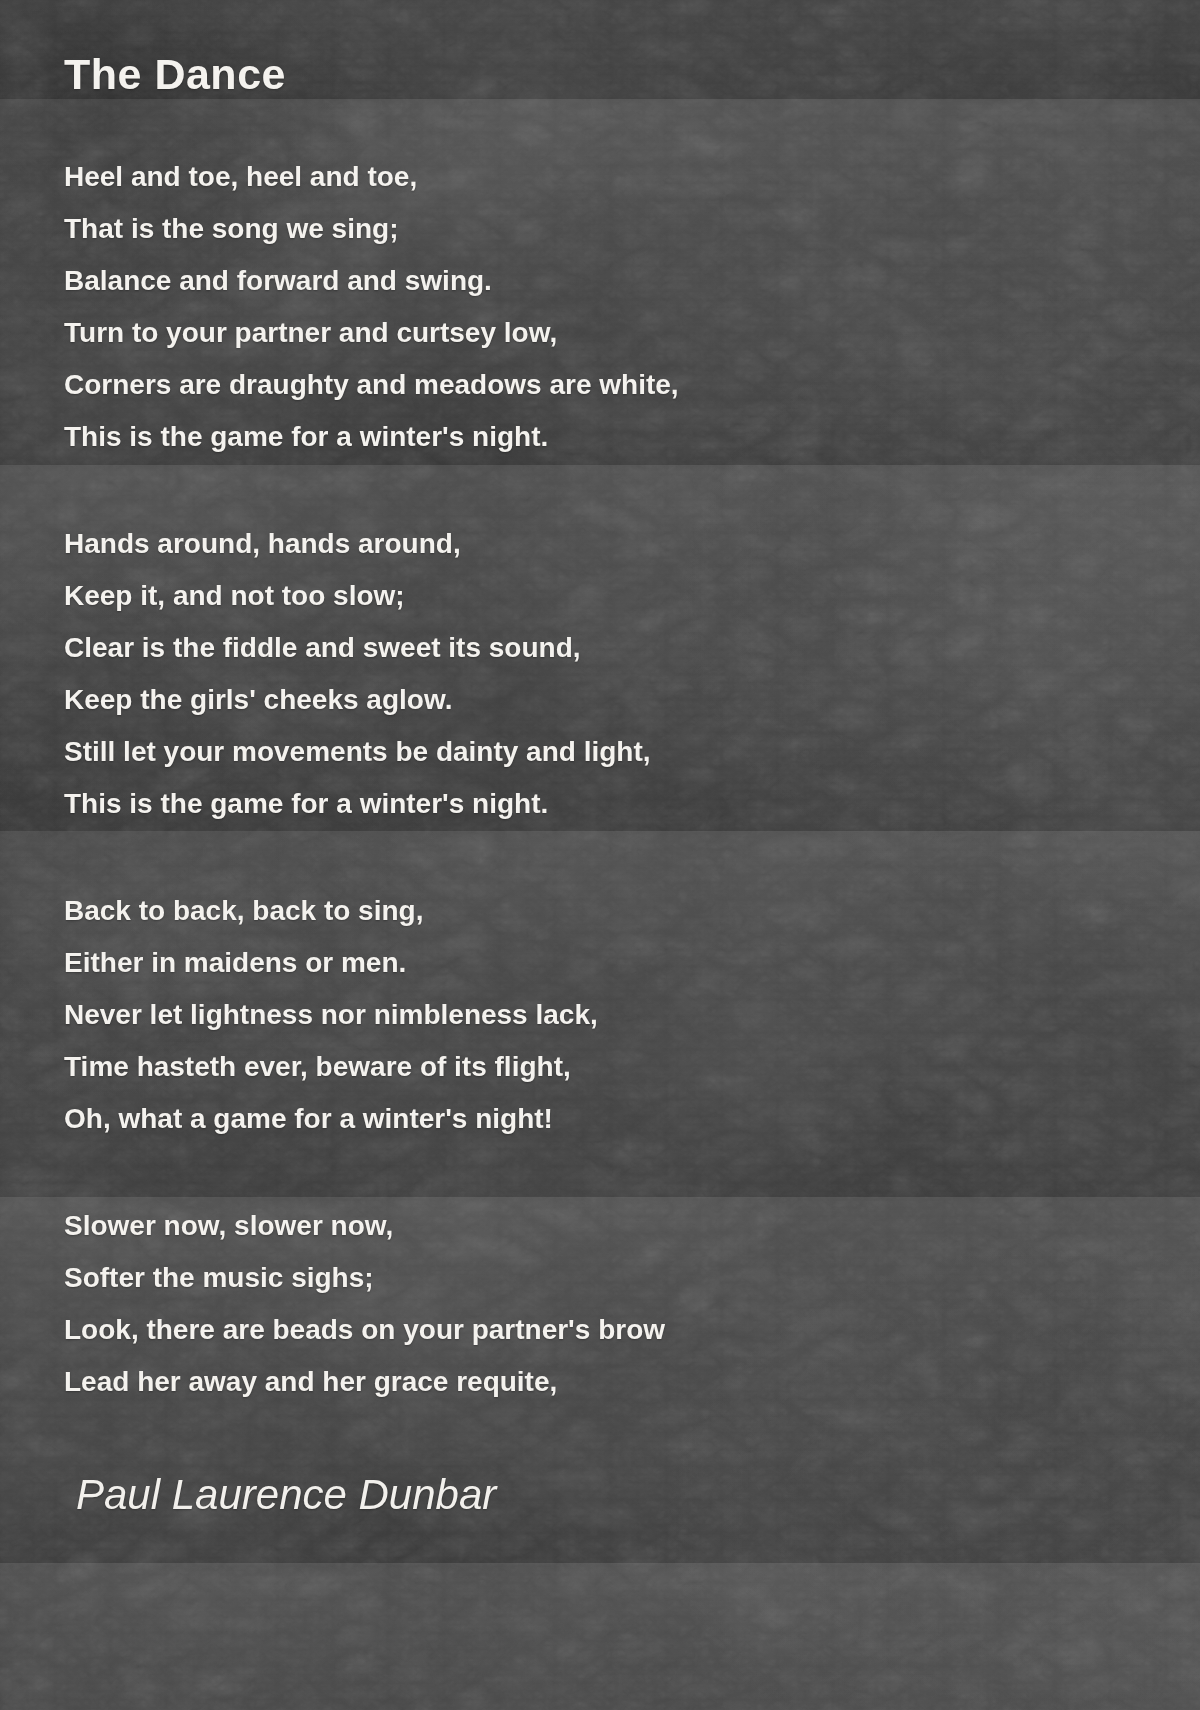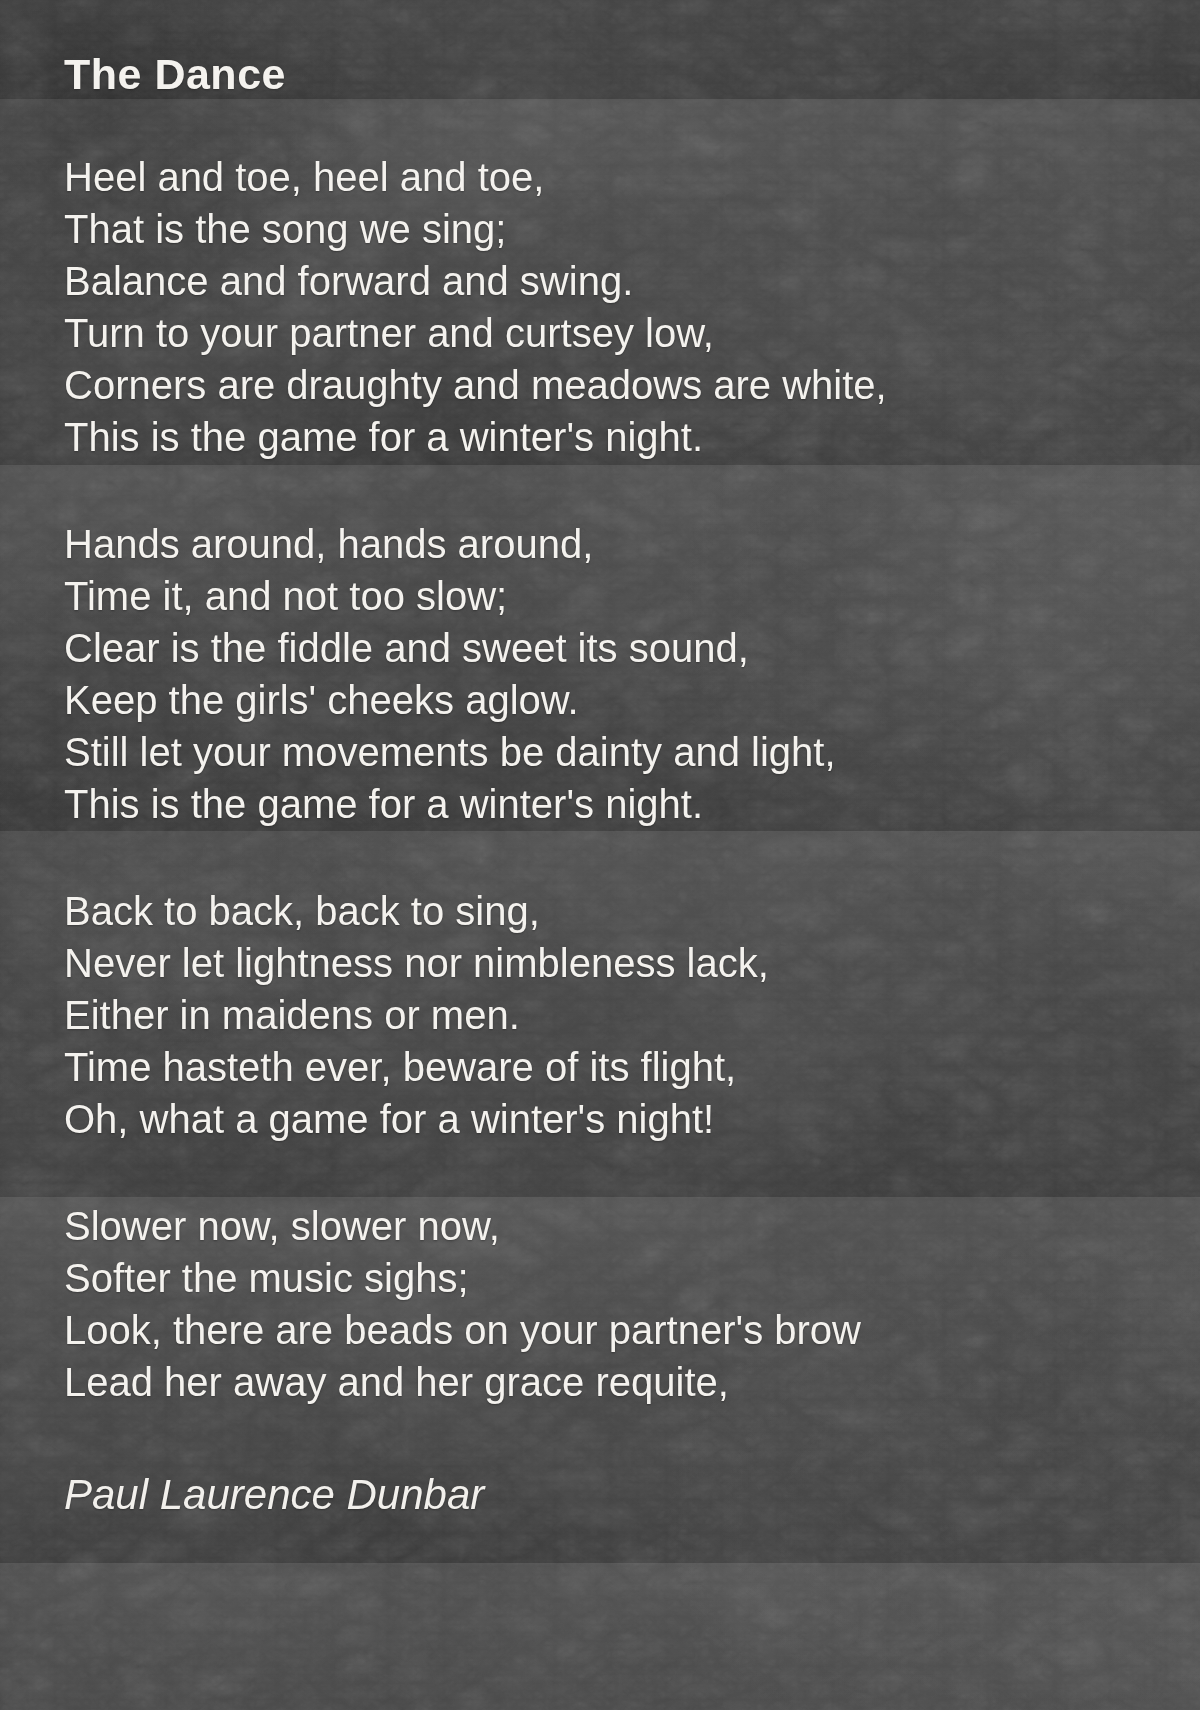--- a/index.html
+++ b/index.html
@@ -45,27 +45,27 @@
   .poem-title {
     margin: 0 0 51px 0;
     font-size: 43px;
     line-height: 52px;
     font-weight: bold;
     letter-spacing: 0.5px;
   }
   .stanza { margin: 0 0 55px 0; }
   .stanza:last-child { margin-bottom: 61px; }
   .line {
-    font-size: 40px;
+    font-size: 28px;
     line-height: 52px;
-    font-weight: normal;
+    font-weight: bold;
     white-space: pre;
   }
   .poem-author {
-    margin: 0;
+    margin: 12px;
     font-size: 42px;
     line-height: 52px;
     font-style: italic;
     font-weight: normal;
     color: #f2f0ec;
   }
 </style>
 </head>
 <body>
 
@@ -95,30 +95,30 @@
       <div class="stanza">
         <div class="line">Heel and toe, heel and toe,</div>
         <div class="line">That is the song we sing;</div>
         <div class="line">Balance and forward and swing.</div>
         <div class="line">Turn to your partner and curtsey low,</div>
         <div class="line">Corners are draughty and meadows are white,</div>
         <div class="line">This is the game for a winter's night.</div>
       </div>
       <div class="stanza">
         <div class="line">Hands around, hands around,</div>
-        <div class="line">Time it, and not too slow;</div>
+        <div class="line">Keep it, and not too slow;</div>
         <div class="line">Clear is the fiddle and sweet its sound,</div>
         <div class="line">Keep the girls' cheeks aglow.</div>
         <div class="line">Still let your movements be dainty and light,</div>
         <div class="line">This is the game for a winter's night.</div>
       </div>
       <div class="stanza">
         <div class="line">Back to back, back to sing,</div>
+        <div class="line">Either in maidens or men.</div>
         <div class="line">Never let lightness nor nimbleness lack,</div>
-        <div class="line">Either in maidens or men.</div>
         <div class="line">Time hasteth ever, beware of its flight,</div>
         <div class="line">Oh, what a game for a winter's night!</div>
       </div>
       <div class="stanza">
         <div class="line">Slower now, slower now,</div>
         <div class="line">Softer the music sighs;</div>
         <div class="line">Look, there are beads on your partner's brow</div>
         <div class="line">Lead her away and her grace requite,</div>
       </div>
     </section>

